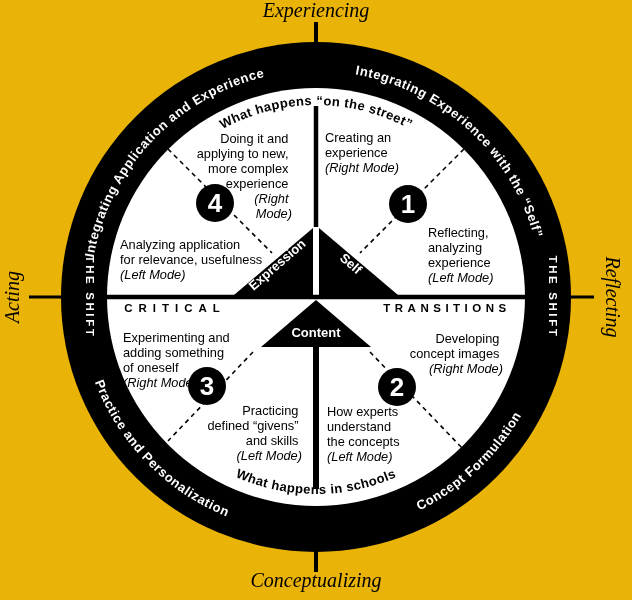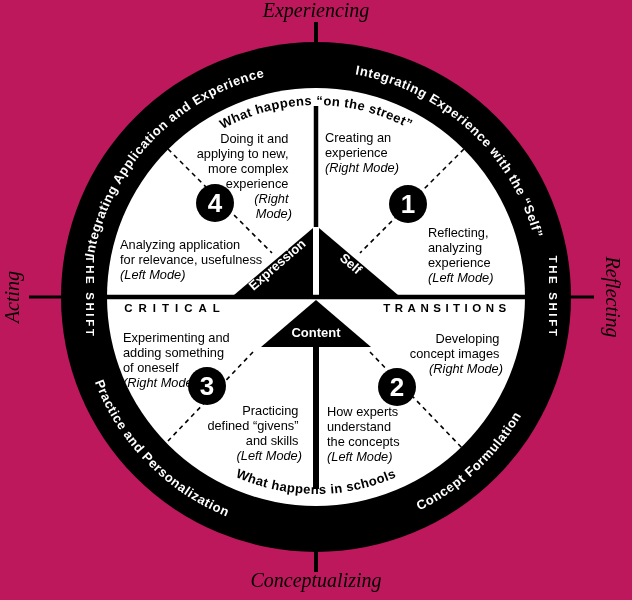--- a/index.html
+++ b/index.html
@@ -1,16 +1,16 @@
 <!DOCTYPE html>
 <html><head>
 <meta charset="utf-8">
 <style>
   html,body{margin:0;padding:0;background:#ffffff;}
-  .stage{width:632px;height:600px;position:relative;background:#be185d;}
+  .stage{width:632px;height:600px;position:relative;background:#eab308;}
   svg{display:block;}
   .axis{font:italic 20px "Liberation Serif", serif;fill:#000;}
   .ringtxt{font:bold 13px "Liberation Sans", sans-serif;fill:#fff;letter-spacing:.6px;}
   .innertxt{font:bold 13px "Liberation Sans", sans-serif;fill:#000;letter-spacing:.4px;}
   .shift{font:bold 11.5px "Liberation Sans", sans-serif;fill:#fff;letter-spacing:2.6px;}
   .qtext{font:12.8px "Liberation Sans", sans-serif;fill:#000;}
   .mode{font-style:italic;}
   .trilab{font:bold 13px "Liberation Sans", sans-serif;fill:#fff;}
   .numlab{font:bold 26px "Liberation Sans", sans-serif;fill:#fff;}
   .ctlab{font:bold 11.5px "Liberation Sans", sans-serif;fill:#000;}

